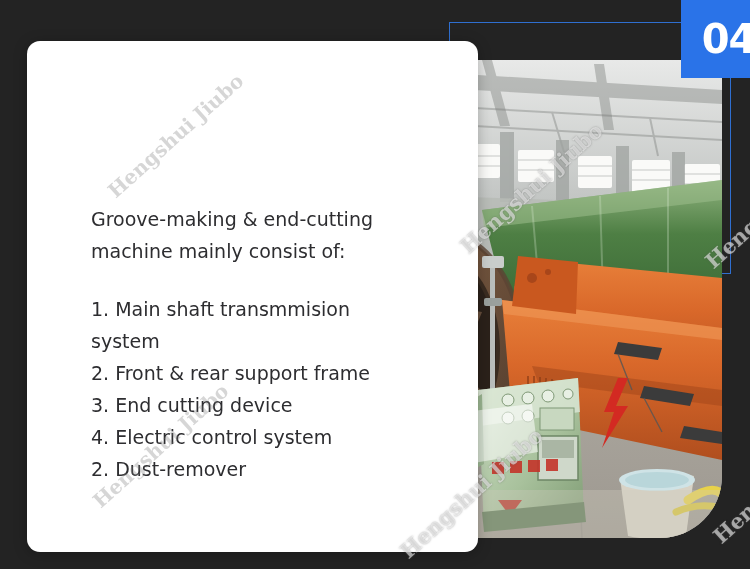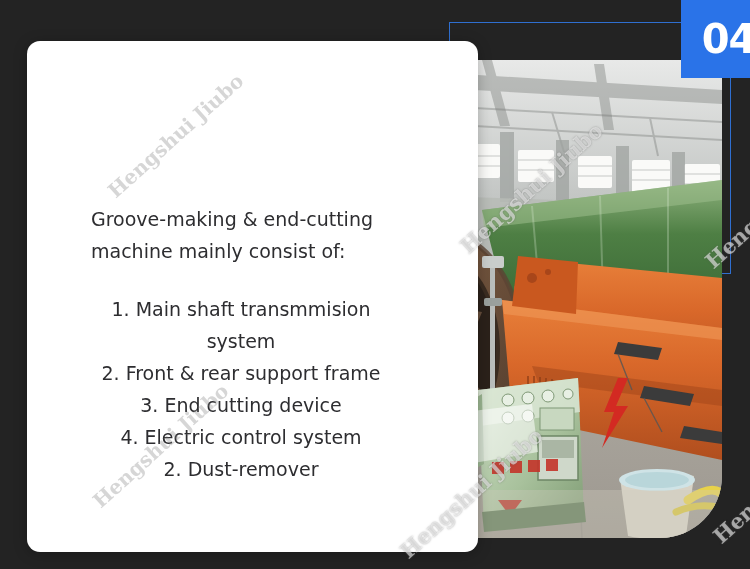--- a/index.html
+++ b/index.html
@@ -72,21 +72,21 @@
     position:absolute;left:24px;top:162px;width:300px;
     color:#2d2d30;
     font-size:19px;line-height:32px;
     font-family:"DejaVu Sans", sans-serif;
     z-index:3;
     margin-left:40px;
   }
   .copy p{margin:0;}
   .copy .lead{margin:0 0 26px 0;}
   .copy ol{margin:0;padding:0;list-style:none;}
-  .copy ol li{margin:0;text-align:center;}
+  .copy ol li{margin:0;}
 
   
   .wm{
     position:absolute;
     font-family:"DejaVu Serif", serif;
     font-weight:bold;
     color:rgba(255,255,255,.55);
     text-shadow:0 0 2px rgba(90,90,90,.55);
     transform:rotate(-42deg);
     transform-origin:left top;

